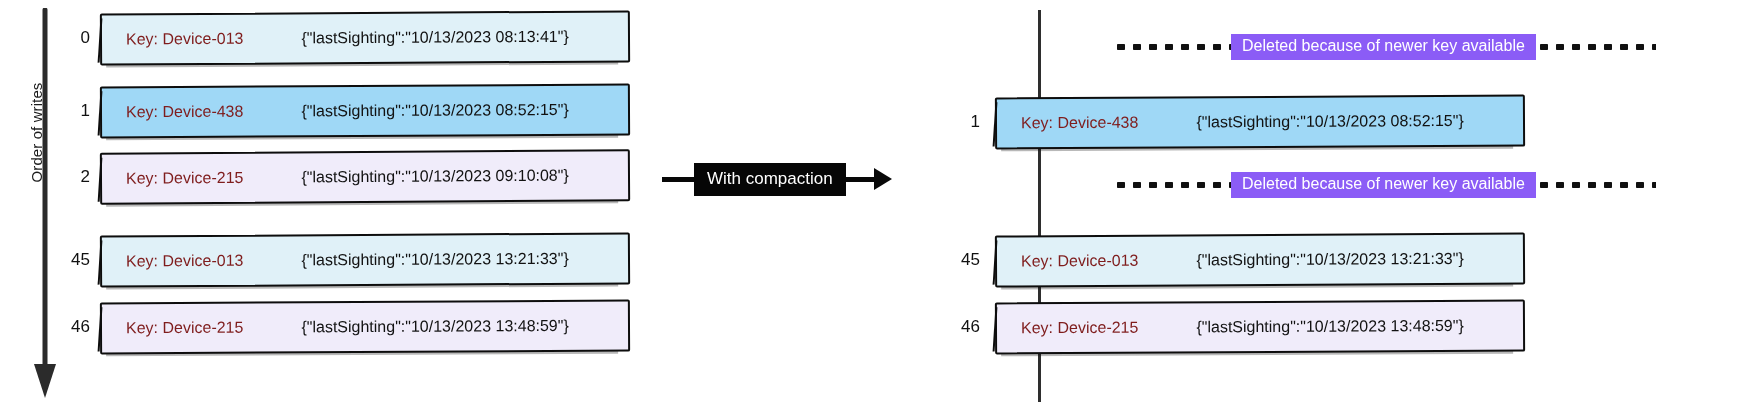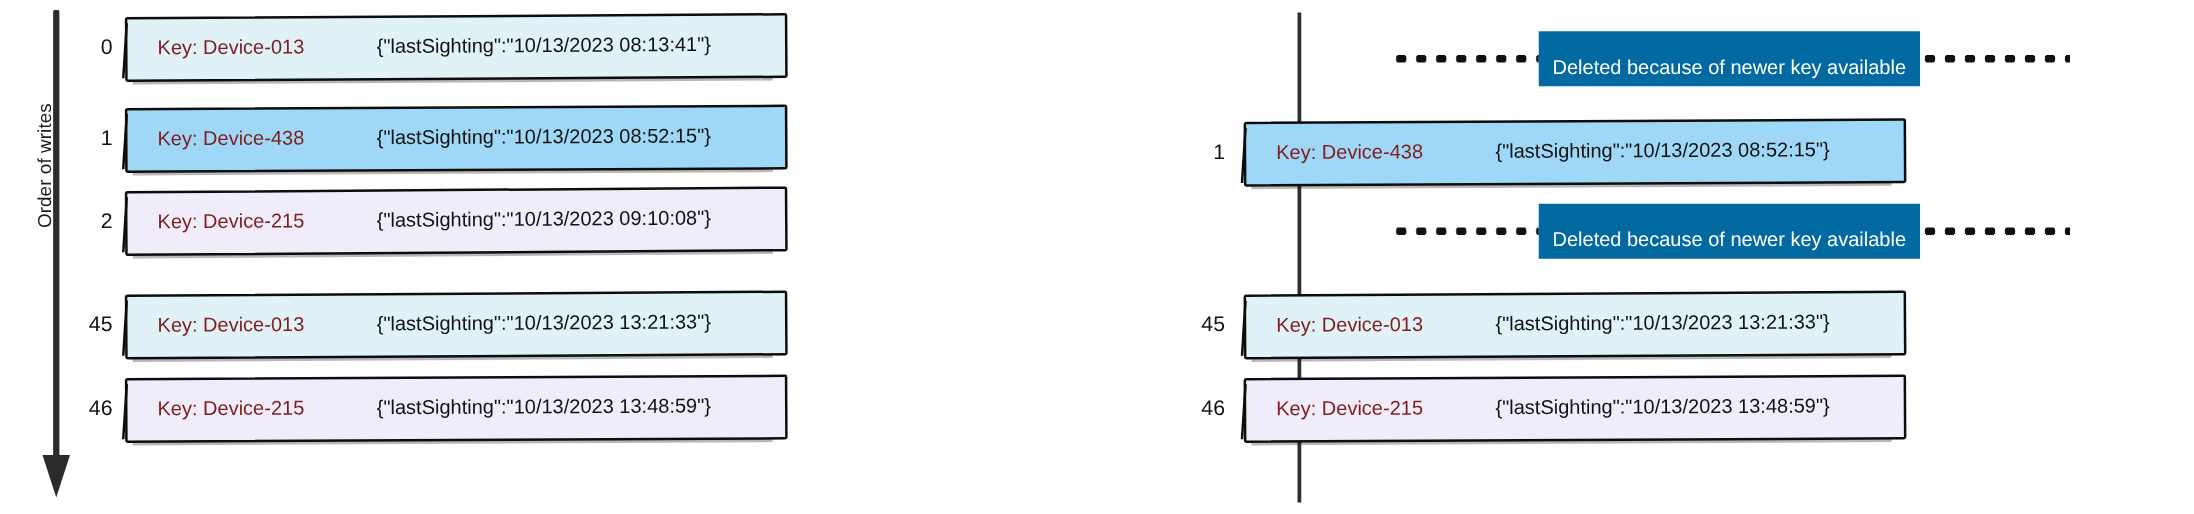--- a/index.html
+++ b/index.html
@@ -154,24 +154,24 @@
   .deleted-row .dots {
     height: 6px;
     background-image: radial-gradient(circle, #101010 50%, rgba(0,0,0,0) 52%);
     background-size: 16px 6px;
     background-repeat: repeat-x;
     background-position: 0 center;
   }
   .deleted-row .dots.left  { width: 118px; }
   .deleted-row .dots.right { width: 120px; }
   .deleted-row .tag {
-    background: #0369a1;
+    background: #8b5cf6;
     color: #ffffff;
     font-size: 16px;
-    padding: 21px 11px 6px 11px;
+    padding: 3px 11px 6px 11px;
     white-space: nowrap;
     line-height: 1.1;
   }
 </style>
 </head>
 <body>
 
 <div id="stage">
 
   <div id="axis-label">Order of writes</div>
@@ -218,20 +218,26 @@
     <div class="rec-index" style="left:58px; top:317px; width:32px;">46</div>
     <div class="record fill-violet" style="left:100px; top:301px; width:530px; height:52px; transform: rotate(-0.3deg);">
       <div class="rec-inner">
         <span class="rec-key" style="margin-left:24px;">Key: Device-215</span>
         <span class="rec-val" style="margin-left:58px;">{"lastSighting":"10/13/2023 13:48:59"}</span>
       </div>
     </div>
 
   </div>
 
+  <div id="compaction" style="left:662px; top:163px;">
+    <div class="line-left"></div>
+    <div class="pill">With compaction</div>
+    <div class="line-right"></div>
+    <div class="head"></div>
+  </div>
 
   <div id="divider" style="left:1038px; top:10px; height:392px;"></div>
 
   <div class="abs">
 
     <div class="deleted-row" style="left:1113px; top:32px;">
       <div class="dots left"></div>
       <div class="tag">Deleted because of newer key available</div>
       <div class="dots right"></div>
     </div>

